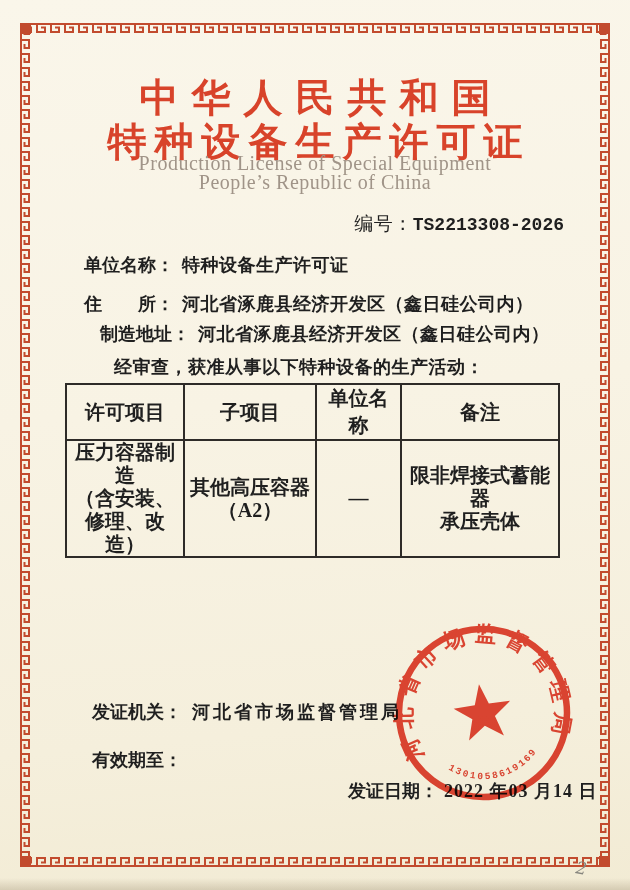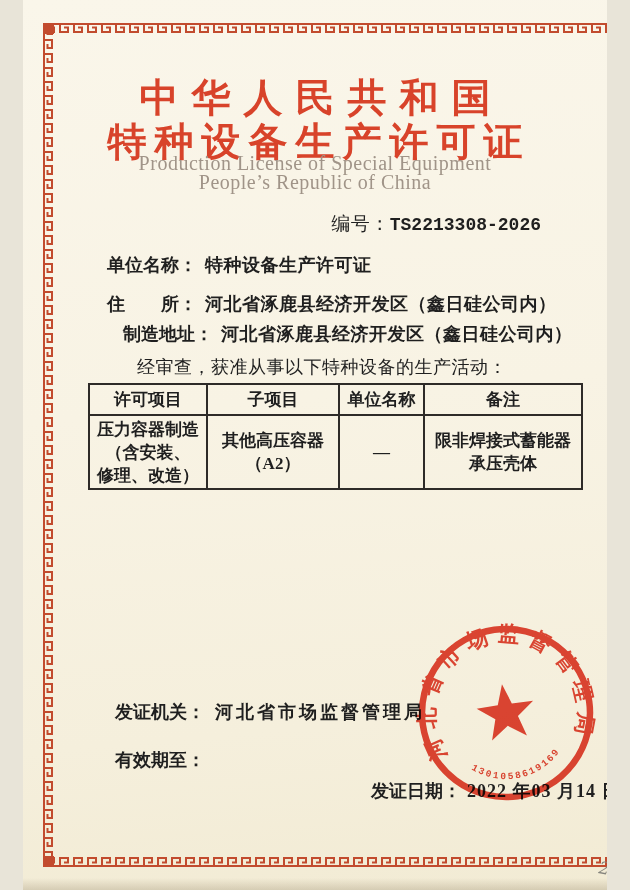--- a/index.html
+++ b/index.html
@@ -1,18 +1,18 @@
 <!DOCTYPE html>
 <html><head>
 <meta charset="utf-8">
 <style>
   html,body{margin:0;padding:0;background:#e8e4d8;}
   .page{
     position:relative;
-    width:584px;height:890px;
+    width:630px;height:890px;
     margin:0 auto;
     background:linear-gradient(175deg,#faf6ea 0%,#f8f3e4 45%,#f5efdc 80%,#f2ebd4 100%);
     overflow:hidden;
     font-family:"Liberation Serif","DejaVu Serif",serif;
     color:#1f1f1f;
   }
   .page::after{
     content:"";position:absolute;left:0;right:0;bottom:0;height:12px;
     background:linear-gradient(180deg,rgba(110,92,60,0) 0%,rgba(110,92,60,0.22) 100%);
     pointer-events:none;
@@ -35,25 +35,25 @@
   .license-no{
     position:absolute;top:211px;right:66px;
     font-size:19px;letter-spacing:0.5px;white-space:nowrap;
   }
   .license-no .num{font-family:"Liberation Mono","DejaVu Sans Mono",monospace;font-size:18px;font-weight:700;letter-spacing:0px;}
   .field{position:absolute;left:84px;right:36px;font-size:18px;white-space:nowrap;font-weight:600;}
   .f1{top:253px;}
   .f2{top:292px;font-family:Liberation Serif, serif;}
   .f3{top:322px;margin-left:16px;}
   .field .fvalue{margin-left:8px;letter-spacing:0.5px;}
-  .approval{position:absolute;left:114px;top:355px;font-size:18px;font-weight:400;letter-spacing:0.5px;}
+  .approval{position:absolute;left:114px;top:355px;font-size:18px;font-weight:700;letter-spacing:0.5px;}
   table.license-table{
     position:absolute;left:65px;top:383px;width:493px;
     border-collapse:collapse;table-layout:fixed;
-    font-size:17px;font-weight:600;
+    font-size:20px;font-weight:600;
   }
   table.license-table th,table.license-table td{
     border:2px solid #2e2b28;text-align:center;vertical-align:middle;
     padding:0 2px;font-weight:600;
   }
   table.license-table th{height:29px;}
   table.license-table td{height:72px;white-space:pre-line;line-height:23px;}
   .c1{width:118px;} .c2{width:132px;} .c3{width:85px;} .c4{width:158px;}
   .footer-row{position:absolute;font-size:18px;white-space:nowrap;font-weight:600;}
   .issuer{left:92px;top:700px;}

